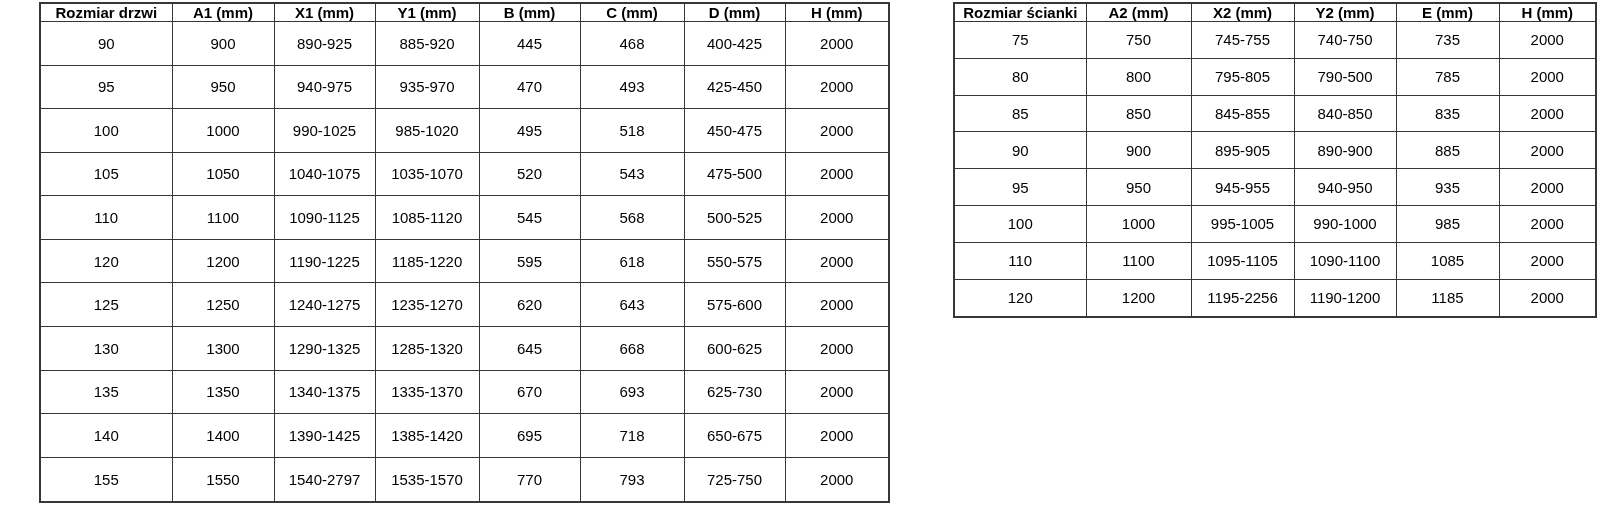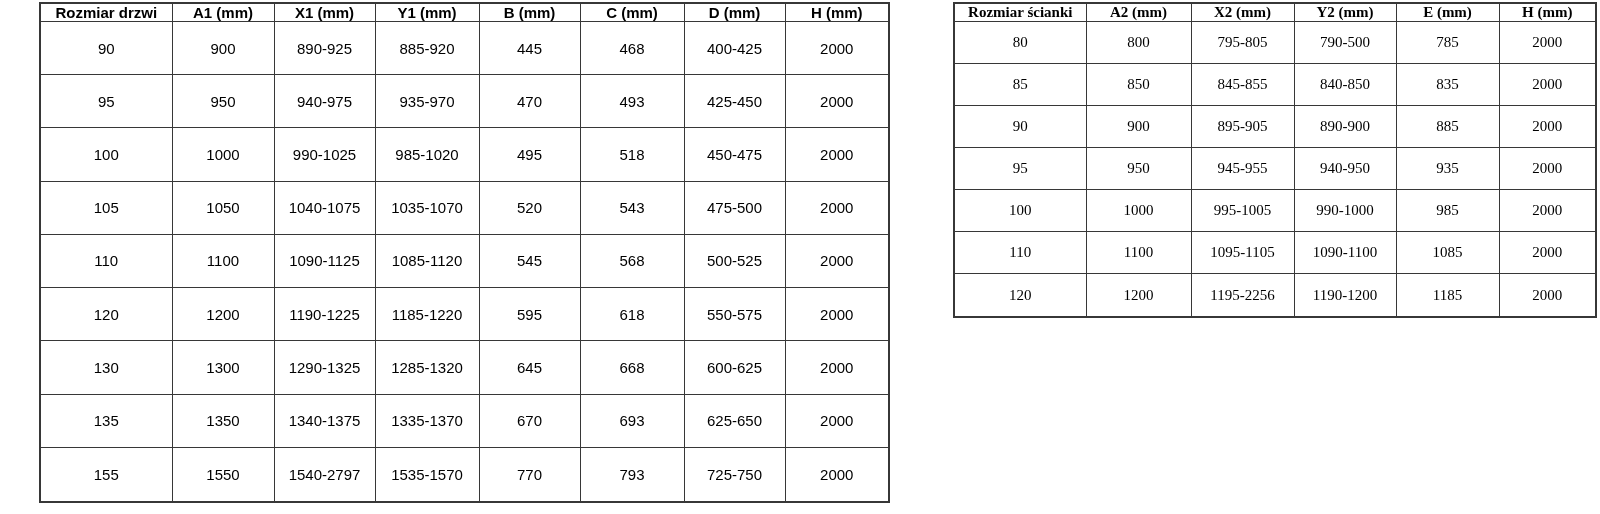--- a/index.html
+++ b/index.html
@@ -18,21 +18,21 @@
   table.tbl {
     position: absolute;
     top: 2px;
     border-collapse: collapse;
     table-layout: fixed;
     background: #ffffff;
     border: 2px solid #373737;
     font-size: 15px;
   }
   table.tbl.left  { left: 2px;   width: 850px; height: 501px; margin-left: 37px; }
-  table.tbl.right { left: 953px; width: 642px; height: 316px; font-family: Liberation Serif, serif; }
+  table.tbl.right { left: 953px; width: 642px; height: 316px; }
   table.tbl th, table.tbl td {
     border: 1px solid #373737;
     text-align: center;
     vertical-align: middle;
     padding: 0 2px;
     overflow: hidden;
     white-space: nowrap;
   }
   table.tbl th { font-weight: bold; }
   
@@ -128,37 +128,57 @@
           <td>120</td>
           <td>1200</td>
           <td>1190-1225</td>
           <td>1185-1220</td>
           <td>595</td>
           <td>618</td>
           <td>550-575</td>
           <td>2000</td>
         </tr>
         <tr>
+          <td>125</td>
+          <td>1250</td>
+          <td>1240-1275</td>
+          <td>1235-1270</td>
+          <td>620</td>
+          <td>643</td>
+          <td>575-600</td>
+          <td>2000</td>
+        </tr>
+        <tr>
           <td>130</td>
           <td>1300</td>
           <td>1290-1325</td>
           <td>1285-1320</td>
           <td>645</td>
           <td>668</td>
           <td>600-625</td>
           <td>2000</td>
         </tr>
         <tr>
           <td>135</td>
           <td>1350</td>
           <td>1340-1375</td>
           <td>1335-1370</td>
           <td>670</td>
           <td>693</td>
-          <td>625-650</td>
+          <td>625-730</td>
+          <td>2000</td>
+        </tr>
+        <tr>
+          <td>140</td>
+          <td>1400</td>
+          <td>1390-1425</td>
+          <td>1385-1420</td>
+          <td>695</td>
+          <td>718</td>
+          <td>650-675</td>
           <td>2000</td>
         </tr>
         <tr>
           <td>155</td>
           <td>1550</td>
           <td>1540-2797</td>
           <td>1535-1570</td>
           <td>770</td>
           <td>793</td>
           <td>725-750</td>
@@ -181,20 +201,28 @@
           <th>Rozmiar ścianki</th>
           <th>A2 (mm)</th>
           <th>X2 (mm)</th>
           <th>Y2 (mm)</th>
           <th>E (mm)</th>
           <th>H (mm)</th>
         </tr>
     </thead>
     <tbody>
         <tr>
+          <td>75</td>
+          <td>750</td>
+          <td>745-755</td>
+          <td>740-750</td>
+          <td>735</td>
+          <td>2000</td>
+        </tr>
+        <tr>
           <td>80</td>
           <td>800</td>
           <td>795-805</td>
           <td>790-500</td>
           <td>785</td>
           <td>2000</td>
         </tr>
         <tr>
           <td>85</td>
           <td>850</td>

